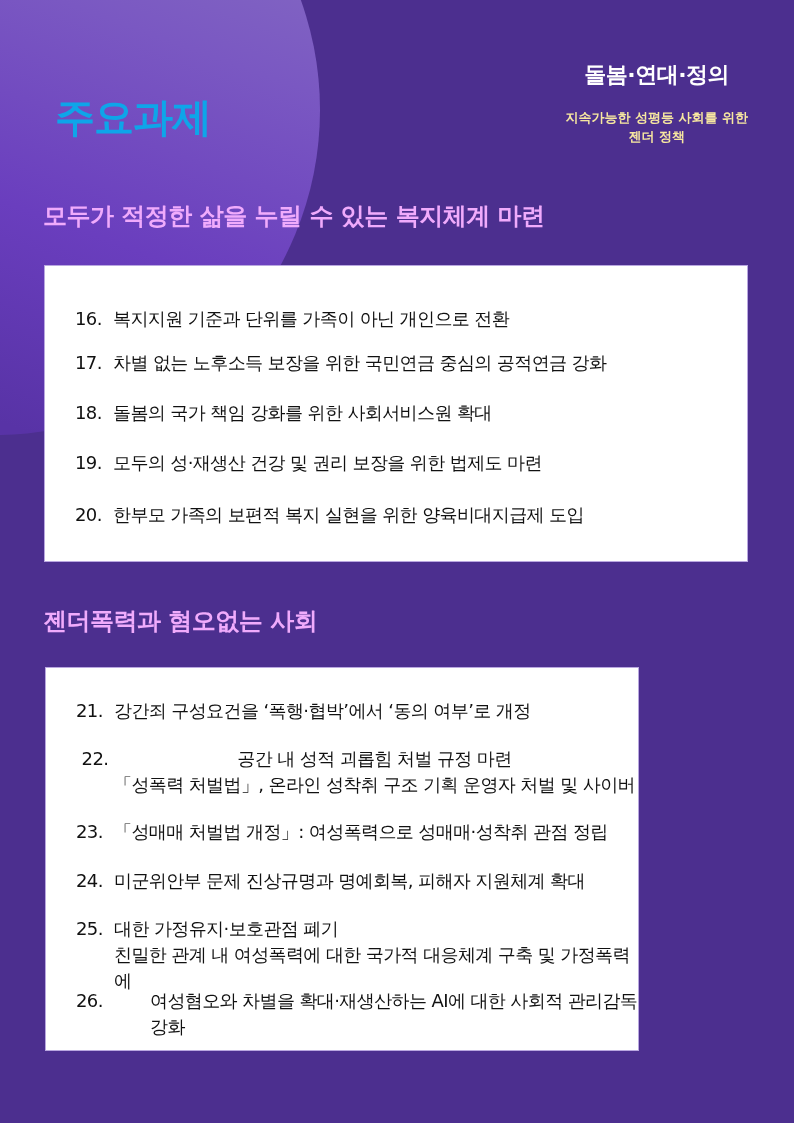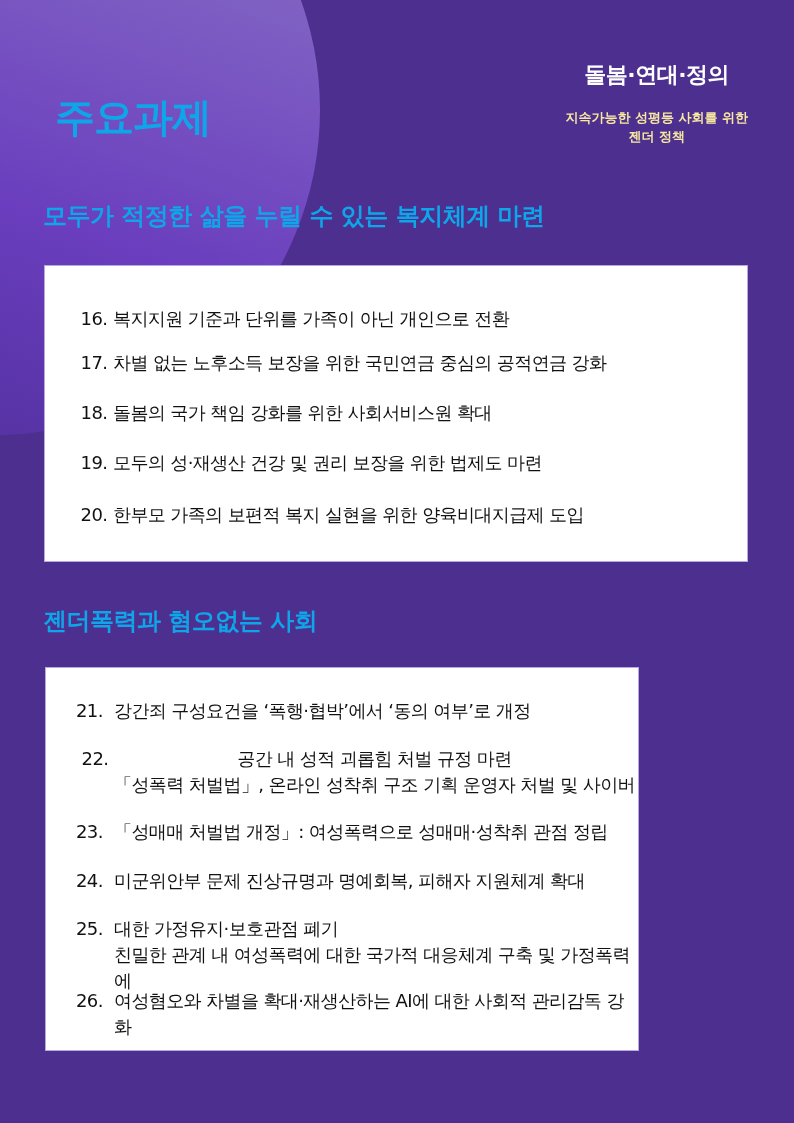--- a/index.html
+++ b/index.html
@@ -21,21 +21,21 @@
     position:absolute; right:46px; top:60px; text-align:center;
   }
   .tagline .main {
     color:#ffffff; font-size:22px; font-weight:bold; letter-spacing:-0.5px; line-height:30px;
   }
   .tagline .sub {
     color:#f7e7a0; font-size:13px; font-weight:bold; line-height:19px; margin-top:18px;
   }
   .section-heading {
     position:absolute; left:43px; margin:0;
-    color:#0ea5e9; font-size:24px; font-weight:bold; letter-spacing:-0.5px;
+    color:#f0abfc; font-size:24px; font-weight:bold; letter-spacing:-0.5px;
   }
   .card {
     position:absolute; background:#ffffff; border:1px solid #b9a7e0;
     box-sizing:border-box;
   }
   .card ol { list-style:none; margin:0; padding:0; }
   .card li {
     position:absolute; left:30px; color:#111111;
     font-size:18px; line-height:26px; letter-spacing:-0.6px;
     display:flex;
@@ -53,21 +53,21 @@
 <div class="tagline">
   <div class="main">돌봄·연대·정의</div>
   <div class="sub">
     <div>지속가능한 성평등 사회를 위한</div>
     <div>젠더 정책</div>
   </div>
 </div>
 
 <h2 class="section-heading" style="top:200px;">모두가 적정한 삶을 누릴 수 있는 복지체계 마련</h2>
 
-<div class="card" style="left:44px; top:265px; width:704px; height:297px;text-align:center;">
+<div class="card" style="left:44px; top:265px; width:704px; height:297px;">
   <ol>
     <li style="top:40px;">
       <span class="num">16.</span>
       <span class="txt">복지지원 기준과 단위를 가족이 아닌 개인으로 전환</span>
     </li>
     <li style="top:84px;">
       <span class="num">17.</span>
       <span class="txt">차별 없는 노후소득 보장을 위한 국민연금 중심의 공적연금 강화</span>
     </li>
     <li style="top:134px;">
@@ -108,18 +108,18 @@
       <span class="num">24.</span>
       <span class="txt">미군위안부 문제 진상규명과 명예회복, 피해자 지원체계 확대</span>
     </li>
     <li style="top:248px;">
       <span class="num">25.</span>
       <span class="txt">
         <span style="display:block;">대한 가정유지·보호관점 폐기</span>
         <span style="display:block;">친밀한 관계 내 여성폭력에 대한 국가적 대응체계 구축 및 가정폭력에</span>
       </span>
     </li>
-    <li style="top:320px;">
+    <li style="top:320px;gap:36px;">
       <span class="num">26.</span>
       <span class="txt">여성혐오와 차별을 확대·재생산하는 AI에 대한 사회적 관리감독 강화</span>
     </li>
   </ol>
 </div>
 
 </body></html>

